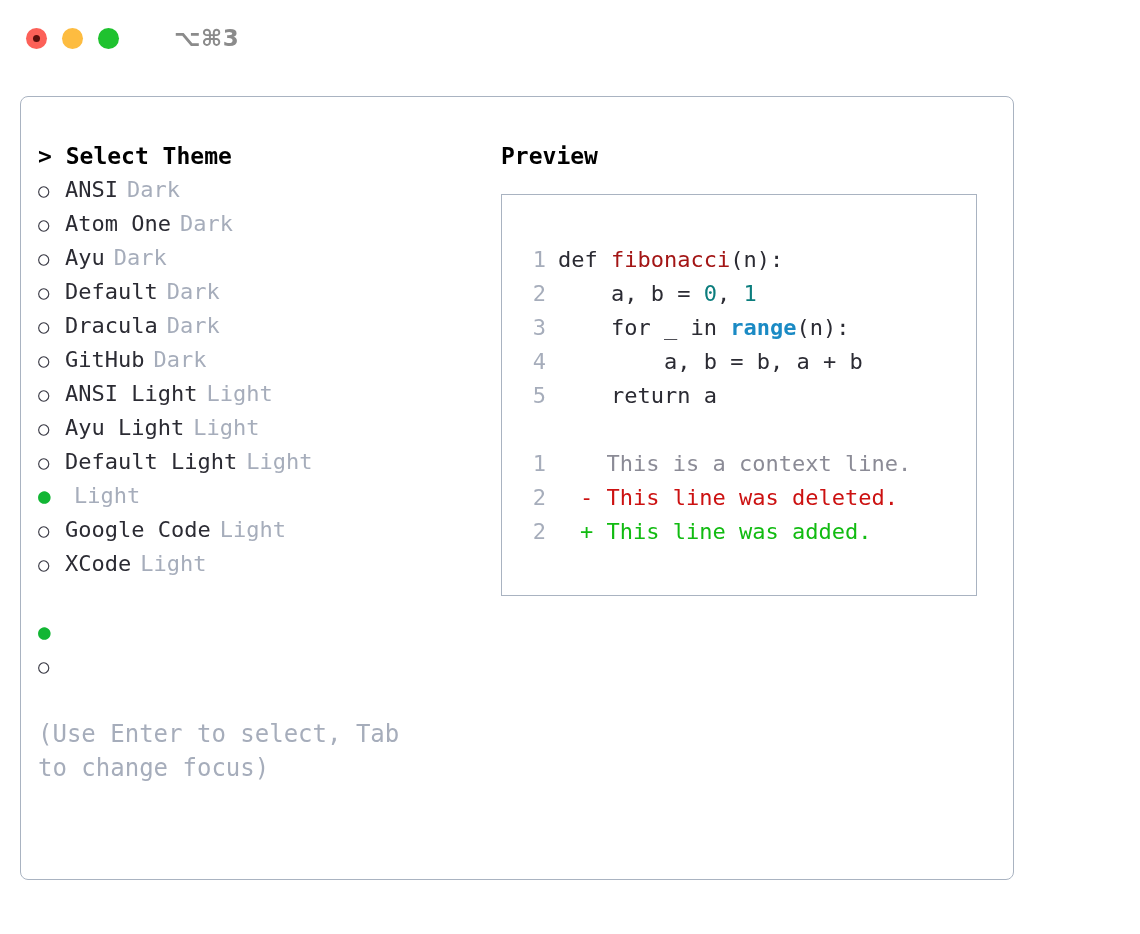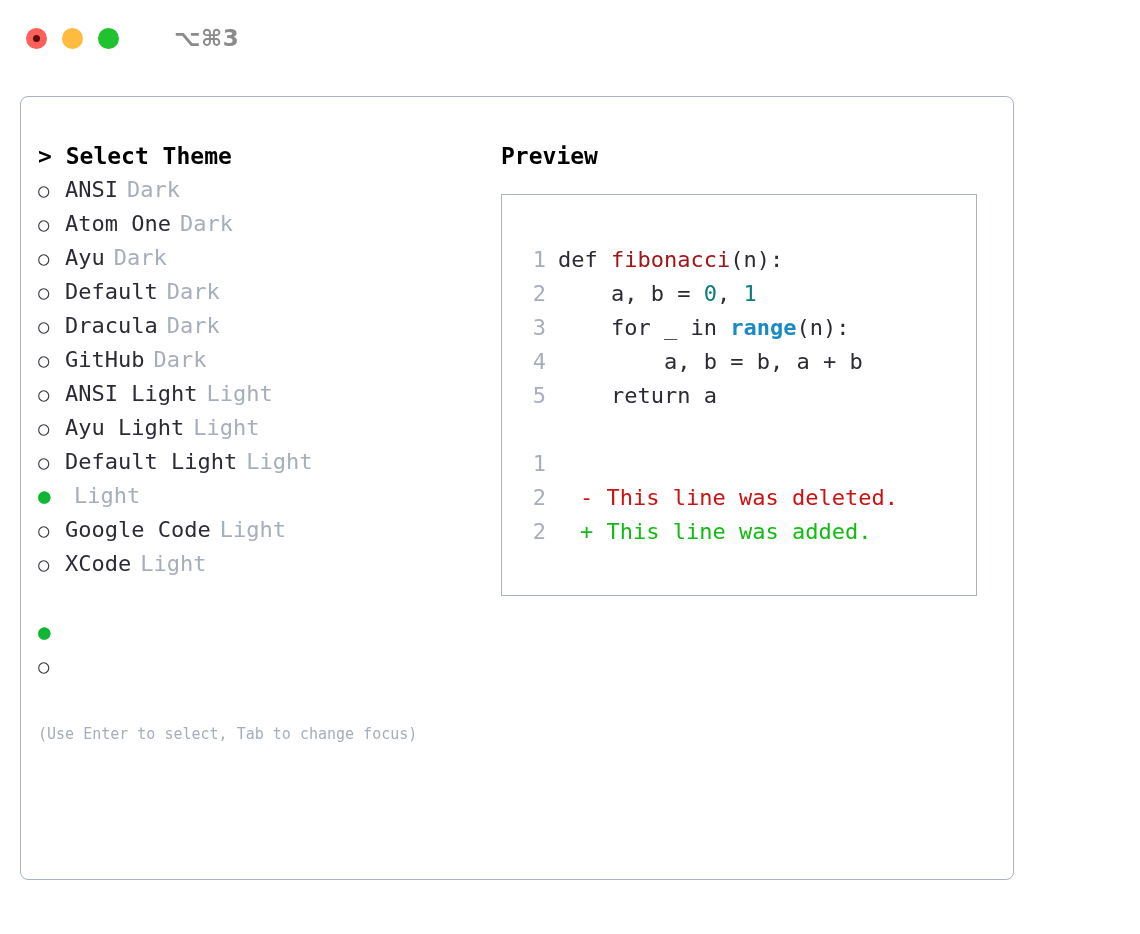--- a/index.html
+++ b/index.html
@@ -126,21 +126,21 @@
     font-size: 22px;
     color: #000000;
     line-height: 34px;
     white-space: pre;
   }
 
   .spacer-line { height: 34px; }
 
   .hint {
     color: #a6adbb;
-    font-size: 15px;
+    font-size: 24px;
     line-height: 34px;
     width: 400px;
   }
 
   
   .right-col {
     position: absolute;
     left: 480px;
     top: 42px;
     width: 490px;
@@ -240,21 +240,21 @@
         <div class="preview-box">
           <div id="code-block">
               <div class="code-line"><span class="lineno">1</span><span><span class="code-text">def </span><span class="tok-fn">fibonacci</span><span class="code-text">(n):</span></span></div>
               <div class="code-line"><span class="lineno">2</span><span><span class="code-text">    a, b = </span><span class="tok-num">0</span><span class="code-text">, </span><span class="tok-num">1</span></span></div>
               <div class="code-line"><span class="lineno">3</span><span><span class="code-text">    for _ in </span><span class="tok-call">range</span><span class="code-text">(n):</span></span></div>
               <div class="code-line"><span class="lineno">4</span><span><span class="code-text">        a, b = b, a + b</span></span></div>
               <div class="code-line"><span class="lineno">5</span><span><span class="code-text">    return a</span></span></div>
             </div>
           <div class="spacer-line"></div>
           <div id="diff-block">
-              <div class="code-line"><span class="lineno">1</span><span class="diff-ctx" style="padding-left: 22px;"> </span></div>
+              <div class="code-line"><span class="lineno">1</span><span class="diff-ctx" style="padding-left: 22px;"> </span><span class="diff-ctx"> This is a context line.</span></div>
               <div class="code-line"><span class="lineno">2</span><span class="diff-del" style="padding-left: 22px;">-</span><span class="diff-del"> This line was deleted.</span></div>
               <div class="code-line"><span class="lineno">2</span><span class="diff-add" style="padding-left: 22px;">+</span><span class="diff-add"> This line was added.</span></div>
             </div>
         </div>
       </div>
 
     </div>
   </div>
 </div>
 

